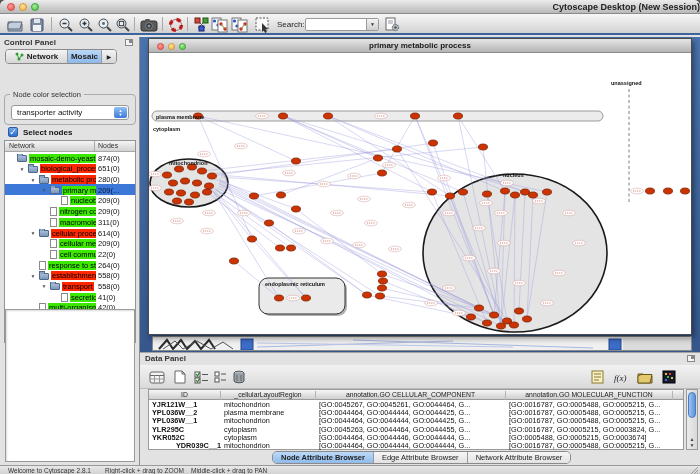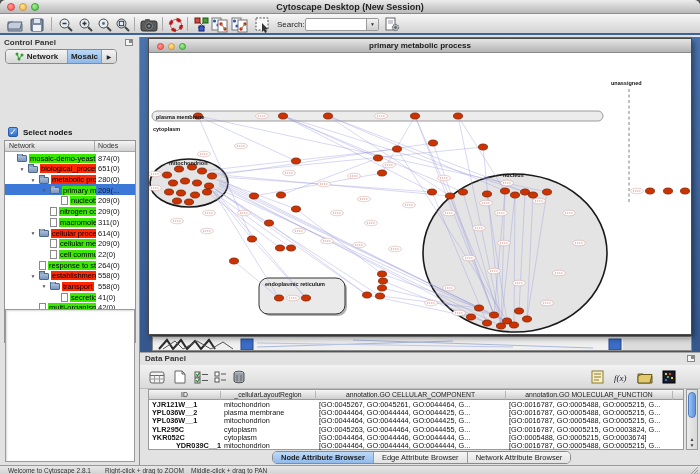--- a/index.html
+++ b/index.html
@@ -7,21 +7,21 @@
   .app{position:relative;width:700px;height:474px;font-family:"Liberation Sans",sans-serif;
        background:#e6e6e6;border-radius:6px 6px 0 0;overflow:hidden;}
 
   
   .titlebar{position:absolute;left:0;top:0;width:700px;height:14px;
     background:linear-gradient(#ececec,#b9b9b9);border-bottom:1px solid #8b8b8b;}
   .tl{position:absolute;top:3px;width:8px;height:8px;border-radius:50%;}
   .tl.r{left:7px;background:radial-gradient(circle at 35% 30%,#ff9d97,#f5554e);border:1px solid #d4453f;}
   .tl.y{left:19px;background:radial-gradient(circle at 35% 30%,#ffe2a0,#f6b03c);border:1px solid #d49a2e;}
   .tl.g{left:31px;background:radial-gradient(circle at 35% 30%,#b2eea0,#3fc23c);border:1px solid #35a334;}
-  .wtitle{position:absolute;left:0;right:0;top:2px;text-align:center;font-size:9px;font-weight:bold;color:#222;}
+  .wtitle{position:absolute;left:0;right:0;top:2px;text-align:right;font-size:9px;font-weight:bold;color:#222;}
 
   
   .toolbar{position:absolute;left:0;top:14px;width:700px;height:21px;
     background:linear-gradient(#f7f7f7,#d2d2d2);border-bottom:2px solid #3c639e;}
   .tbtn{position:absolute;top:2px;width:18px;height:17px;display:flex;align-items:center;justify-content:center;}
   .tsep{position:absolute;top:3px;width:1px;height:14px;background:#aaa;}
   .search-label{position:absolute;top:6px;font-size:8px;color:#222;}
   .search-combo{position:absolute;top:4px;width:74px;height:13px;background:#fff;border:1px solid #9a9a9a;border-radius:2px;}
   .search-combo input{position:absolute;left:2px;top:0;width:56px;height:11px;border:none;outline:none;font-size:8px;background:transparent;}
   .combo-arrow{position:absolute;right:0;top:0;width:12px;height:11px;background:linear-gradient(#f2f2f2,#cfcfcf);
@@ -239,20 +239,30 @@
             <line x1="7" y1="3" x2="4" y2="7" stroke="#2fa02f"></line>
           </svg>
         <span>Network</span>
       </div>
       <div class="cp-tab sel" style="width:34px">
         <span>Mosaic</span>
       </div>
       <div class="cp-tab-arrow">▶</div>
     </div>
 
+    <div class="groupbox">
+      <div class="groupbox-title">Node color selection</div>
+      <div class="mac-combo">
+        <span>transporter activity</span>
+        <div class="mac-stepper">
+            <span>▲</span>
+            <span>▼</span>
+          </div>
+      </div>
+    </div>
 
     <div class="chk-row">
       <div class="chk">✓</div>
       <span class="chk-label">Select nodes</span>
     </div>
 
     <div class="tree">
       <div class="tree-head">
         <span class="c1">Network</span>
         <span class="div"></span>

